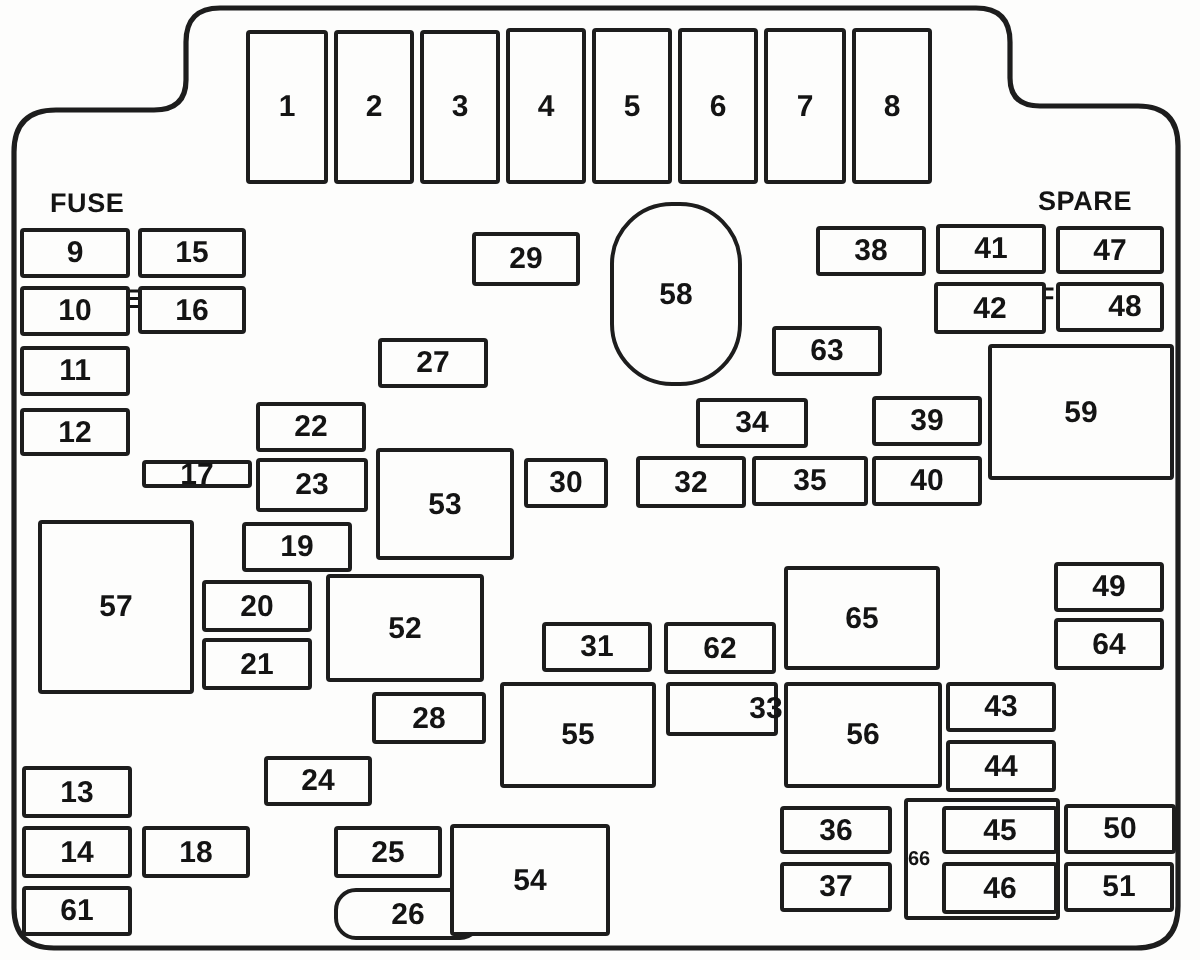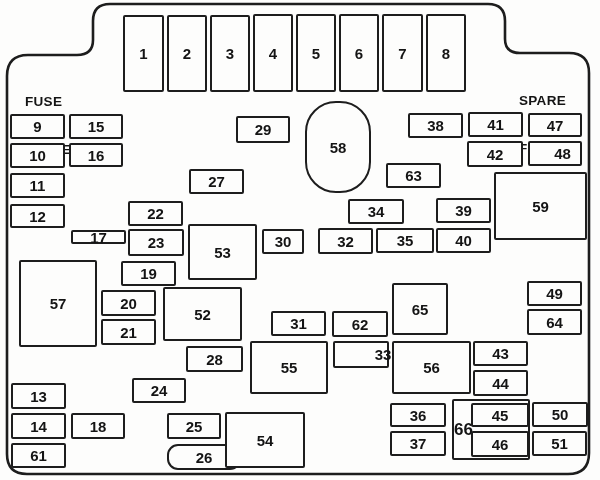--- a/index.html
+++ b/index.html
@@ -54,21 +54,21 @@
     border: 2px solid #1d1d1d;
     border-radius: 2px;
     background: #fdfdfc;
     z-index: 1;
   }
   .fuse-group .group-label {
     position: absolute;
     left: 0px;
     top: 50%;
     transform: translateY(-50%);
-    font-size: 17px;
+    font-size: 10px;
     font-weight: bold;
     color: #141414;
   }
 </style>
 </head>
 <body>
 
 <div class="stage">
 
   <svg class="outline-svg" viewBox="0 0 600 480" xmlns="http://www.w3.org/2000/svg">
@@ -271,18 +271,18 @@
       </div>
       <div class="fuse-box" style="left: 332px; top: 311px; width: 56px; height: 26px;">
         <span>62</span>
       </div>
       <div class="fuse-box" style="left: 386px; top: 163px; width: 55px; height: 25px;">
         <span>63</span>
       </div>
       <div class="fuse-box" style="left: 527px; top: 309px; width: 55px; height: 26px;">
         <span>64</span>
       </div>
-      <div class="fuse-box" style="left: 392px; top: 283px; width: 56px; height: 52px;">
+      <div class="fuse-box" style="left: 392px; top: 283px; width: 78px; height: 52px;">
         <span>65</span>
       </div>
     </div>
 
 </div>
 
 </body></html>

